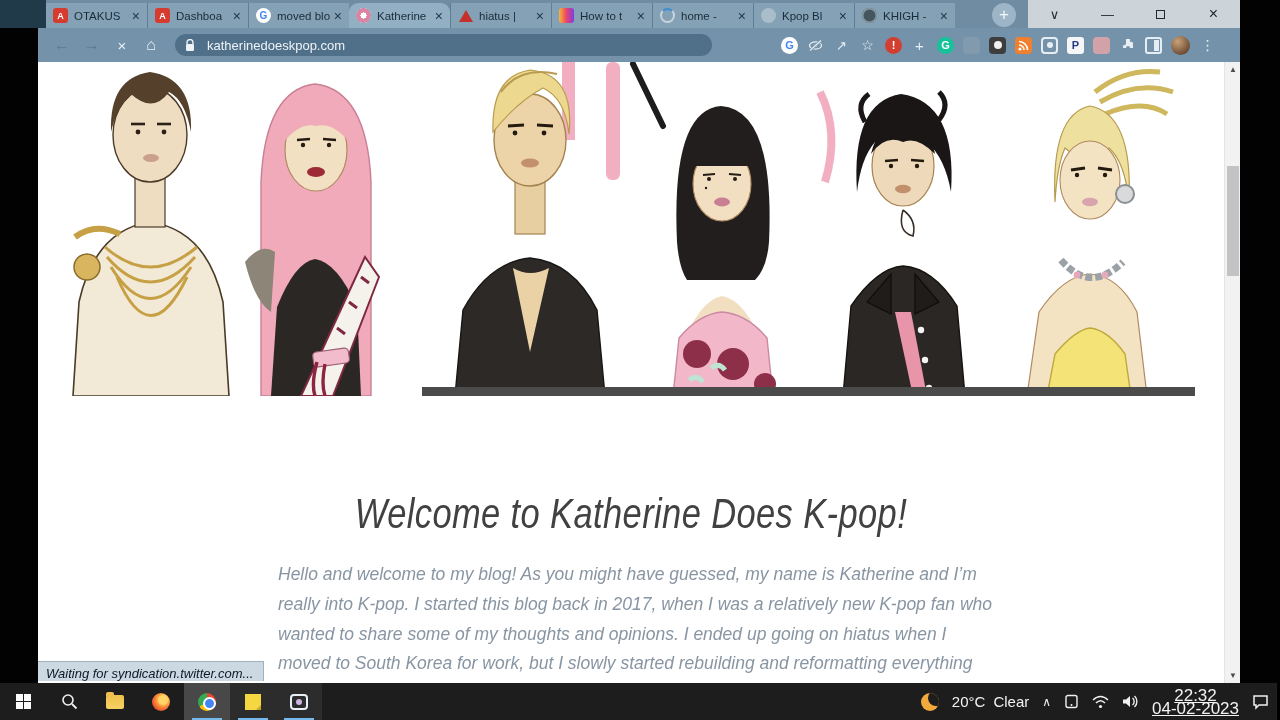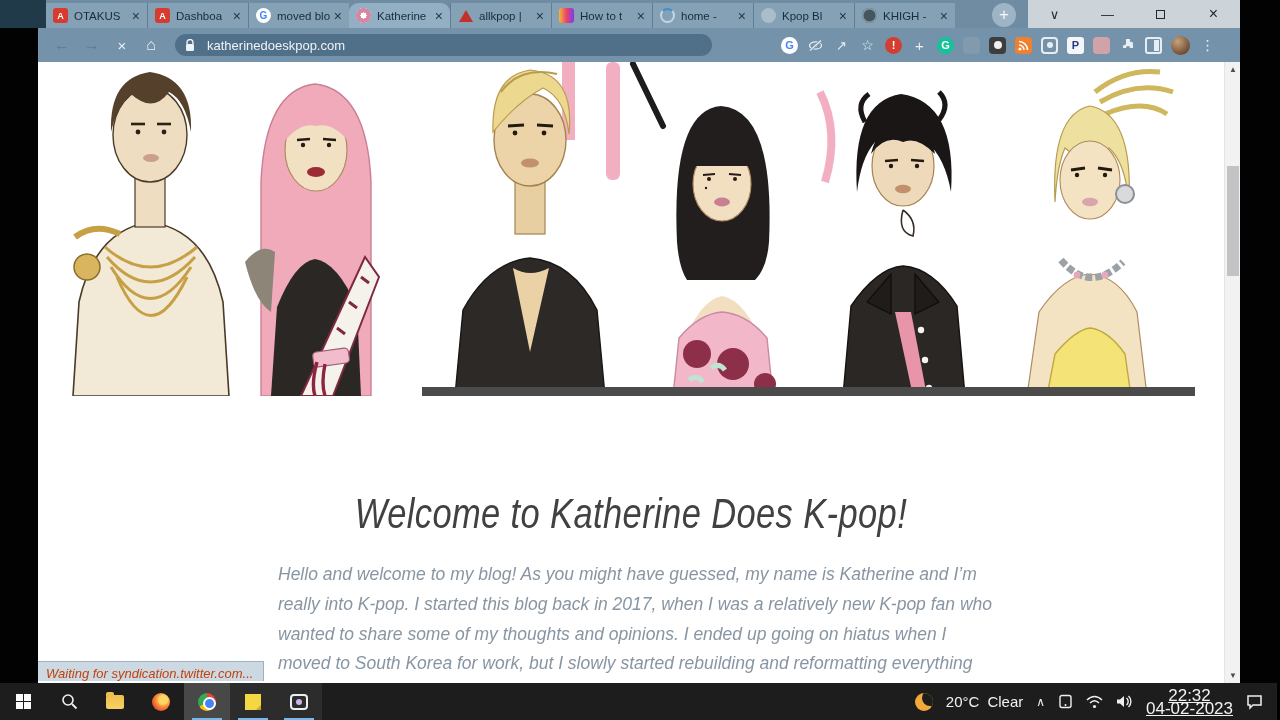--- a/index.html
+++ b/index.html
@@ -53,21 +53,21 @@
   .ext-avatar{border-radius:50%;background:radial-gradient(circle at 35% 30%,#caa27a,#6b4a33 75%);width:19px;height:19px;}
   .ext-dots{color:#e9f0f5;font-size:14px;}
 
   
   #left-black{position:absolute;left:0;top:28px;width:38px;height:655px;background:#020202;}
   #right-black{position:absolute;left:1240px;top:0;width:40px;height:683px;background:#020202;}
   #page{position:absolute;left:38px;top:62px;width:1186px;height:621px;background:#fff;overflow:hidden;font-style:italic;}
   #banner{position:absolute;left:27px;top:0;width:1130px;height:334px;}
   #page-heading{position:absolute;left:0;top:428px;width:100%;text-align:center;font-size:42px;font-weight:400;color:#414141;letter-spacing:.5px;transform:scaleX(.82);transform-origin:50% 50%;white-space:nowrap;}
   #page-paragraph{position:absolute;left:240px;top:498px;width:716px;font-size:17.5px;line-height:29.8px;color:#8895a2;}
-  #status-bubble{position:absolute;left:0;top:599px;height:20px;background:#ccd9e2;border:1px solid #9db1bf;border-left:none;border-bottom:none;display:flex;align-items:center;padding:4px 10px 0 8px;font-size:13px;color:#c2410c;}
+  #status-bubble{position:absolute;left:0;top:599px;height:20px;background:#ccd9e2;border:1px solid #9db1bf;border-left:none;border-bottom:none;display:flex;align-items:center;padding:4px 10px 0 8px;font-size:13px;color:#0f172a;}
 
   
   #scrollbar{position:absolute;left:1224px;top:62px;width:16px;height:621px;background:#f2f2f3;border-left:1px solid #e4e4e6;}
   .sb-arrow{position:absolute;left:0;width:16px;height:15px;display:flex;align-items:center;justify-content:center;font-size:8px;color:#4d4d4d;cursor:pointer;}
   #sb-thumb{position:absolute;left:2px;top:104px;width:12px;height:110px;background:#c2c3c5;cursor:grab;}
 
   
   #taskbar{position:absolute;left:0;top:683px;width:1277px;height:37px;background:#1d1d1d;display:flex;align-items:stretch;}
   #taskbar-right-edge{position:absolute;left:1277px;top:683px;width:3px;height:37px;background:#000;}
   .task-tile{width:46px;display:flex;align-items:center;justify-content:center;position:relative;cursor:pointer;}
@@ -78,21 +78,21 @@
   .win-logo span{background:#fdfdfd;}
   .folder{width:18px;height:14px;background:linear-gradient(#eebf4d,#f6d262);border-radius:2px;position:relative;}
   .folder::before{content:"";position:absolute;left:0;top:-3px;width:8px;height:4px;background:#eebf4d;border-radius:2px 2px 0 0;}
   .firefox{width:18px;height:18px;border-radius:50%;background:radial-gradient(circle at 62% 38%,#ffd567 0 28%,#ff9a3c 40%,#e4572e 70%,#b5301f 100%);}
   .chrome{width:18px;height:18px;border-radius:50%;background:conic-gradient(#ea4335 0 33%,#fbbc05 33% 66%,#34a853 66% 100%);position:relative;}
   .chrome::after{content:"";position:absolute;left:4.5px;top:4.5px;width:9px;height:9px;border-radius:50%;background:#4285f4;border:2px solid #fff;}
   .sticky{width:16px;height:16px;background:#f5d742;position:relative;}
   .sticky::after{content:"";position:absolute;right:0;bottom:0;border-left:5px solid transparent;border-bottom:5px solid #c7a727;}
   .recorder{width:18px;height:16px;border:2px solid #e8f0f6;border-radius:4px;display:flex;align-items:center;justify-content:center;}
   .recorder::after{content:"";width:6px;height:6px;border-radius:50%;background:#cbb4e4;}
-  #tray{margin-left:auto;display:flex;align-items:center;gap:13px;padding-right:14px;color:#f2f2f2;}
+  #tray{margin-left:auto;display:flex;align-items:center;gap:13px;padding-right:8px;color:#f2f2f2;}
   .crescent{width:18px;height:18px;border-radius:50%;background:#f2a93b;position:relative;overflow:hidden;}
   .crescent::after{content:"";position:absolute;left:7px;top:-3px;width:16px;height:16px;border-radius:50%;background:#1d1d1d;}
   #tray-weather{font-size:15px;display:flex;gap:8px;}
   #tray-expand{font-size:12px;color:#eee;}
   #tray-clock{text-align:center;font-size:17px;line-height:13px;text-decoration:underline;}
   .tray-svg{display:flex;align-items:center;}
 </style>
 </head>
 <body>
 
@@ -116,21 +116,21 @@
           <span class="tab-label">moved blo</span>
           <span class="tab-close">×</span>
         </div>
         <div class="tab active">
           <span class="fav fav-site"></span>
           <span class="tab-label">Katherine</span>
           <span class="tab-close">×</span>
         </div>
         <div class="tab">
           <span class="fav fav-allkpop"></span>
-          <span class="tab-label">allkpop |</span>
+          <span class="tab-label">hiatus |</span>
           <span class="tab-close">×</span>
         </div>
         <div class="tab">
           <span class="fav fav-gradient"></span>
           <span class="tab-label">How to t</span>
           <span class="tab-close">×</span>
         </div>
         <div class="tab">
           <span class="fav fav-spinner"></span>
           <span class="tab-label">home -</span>

